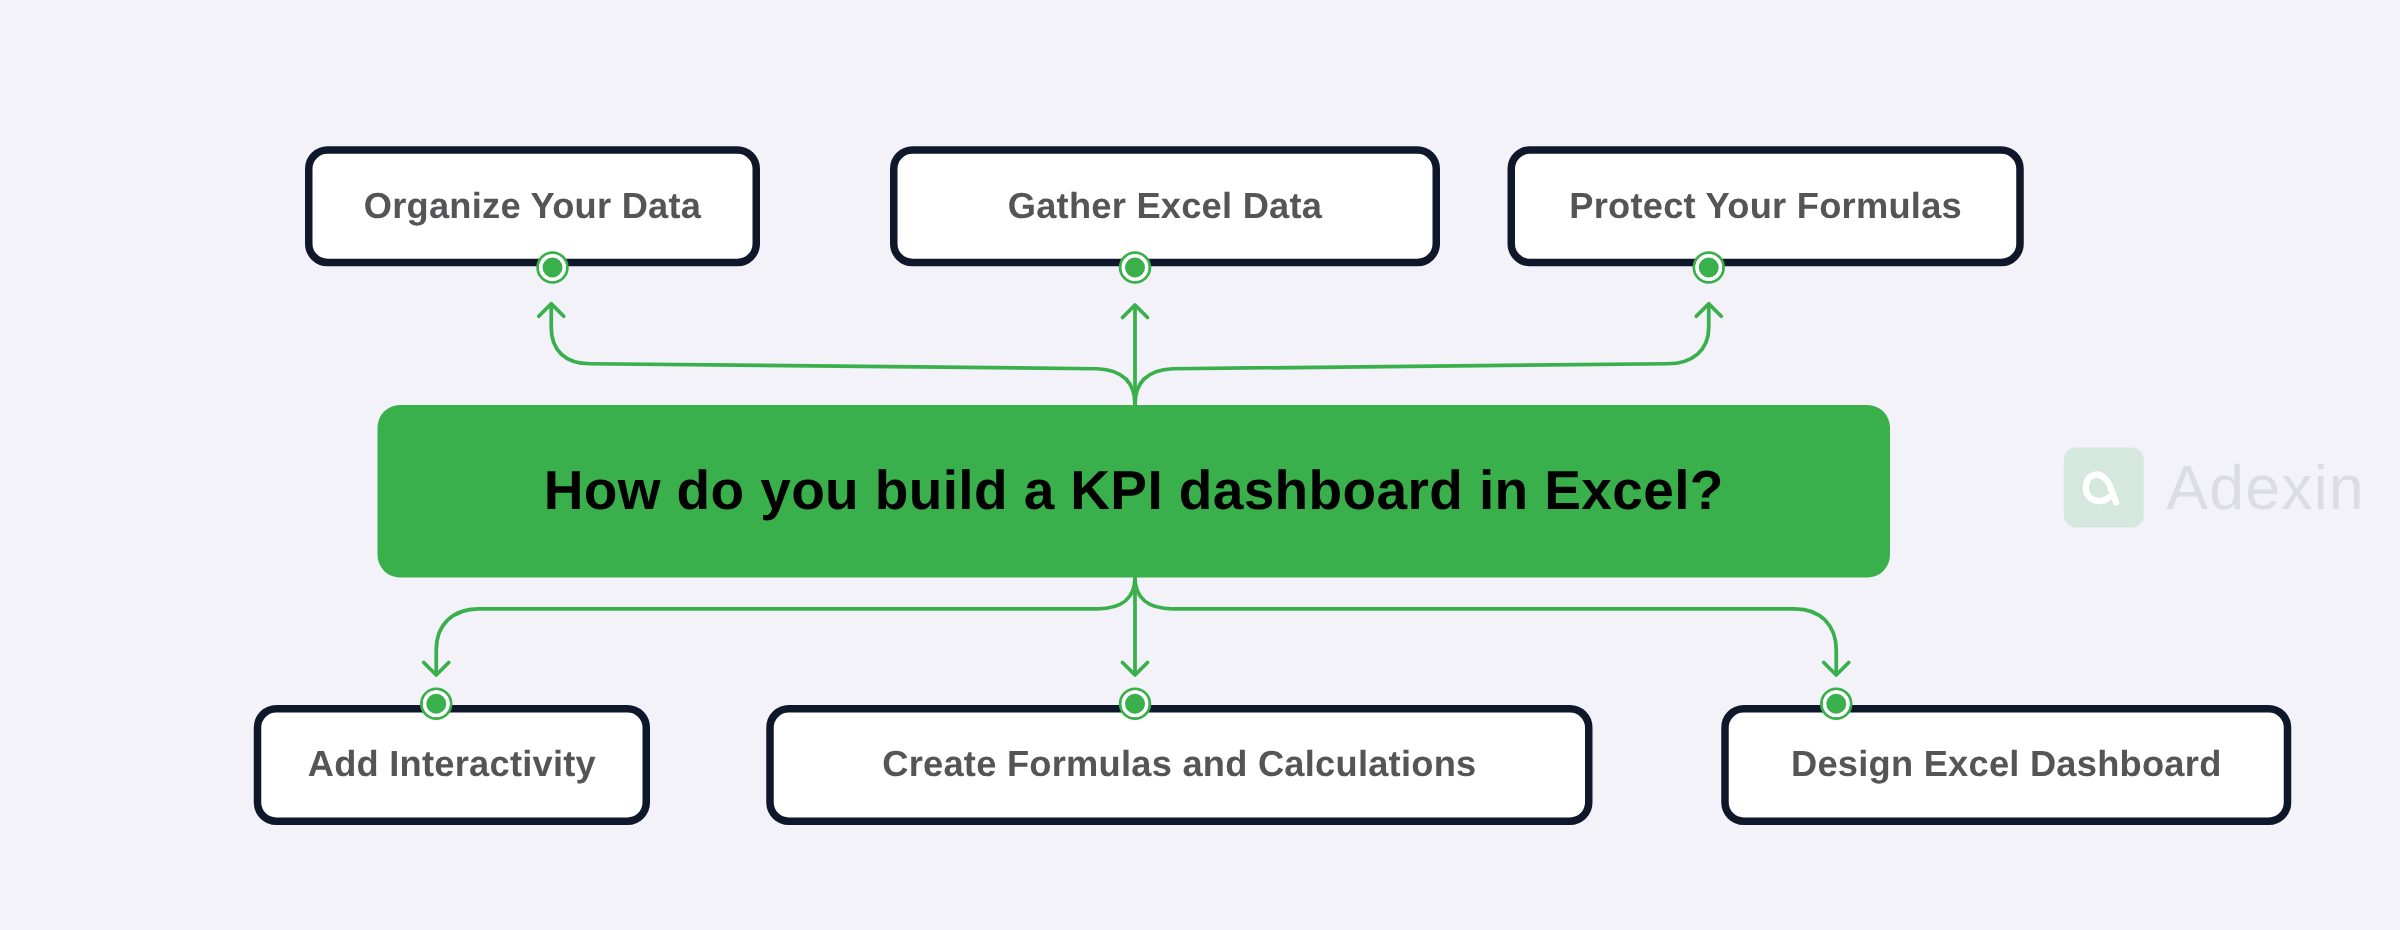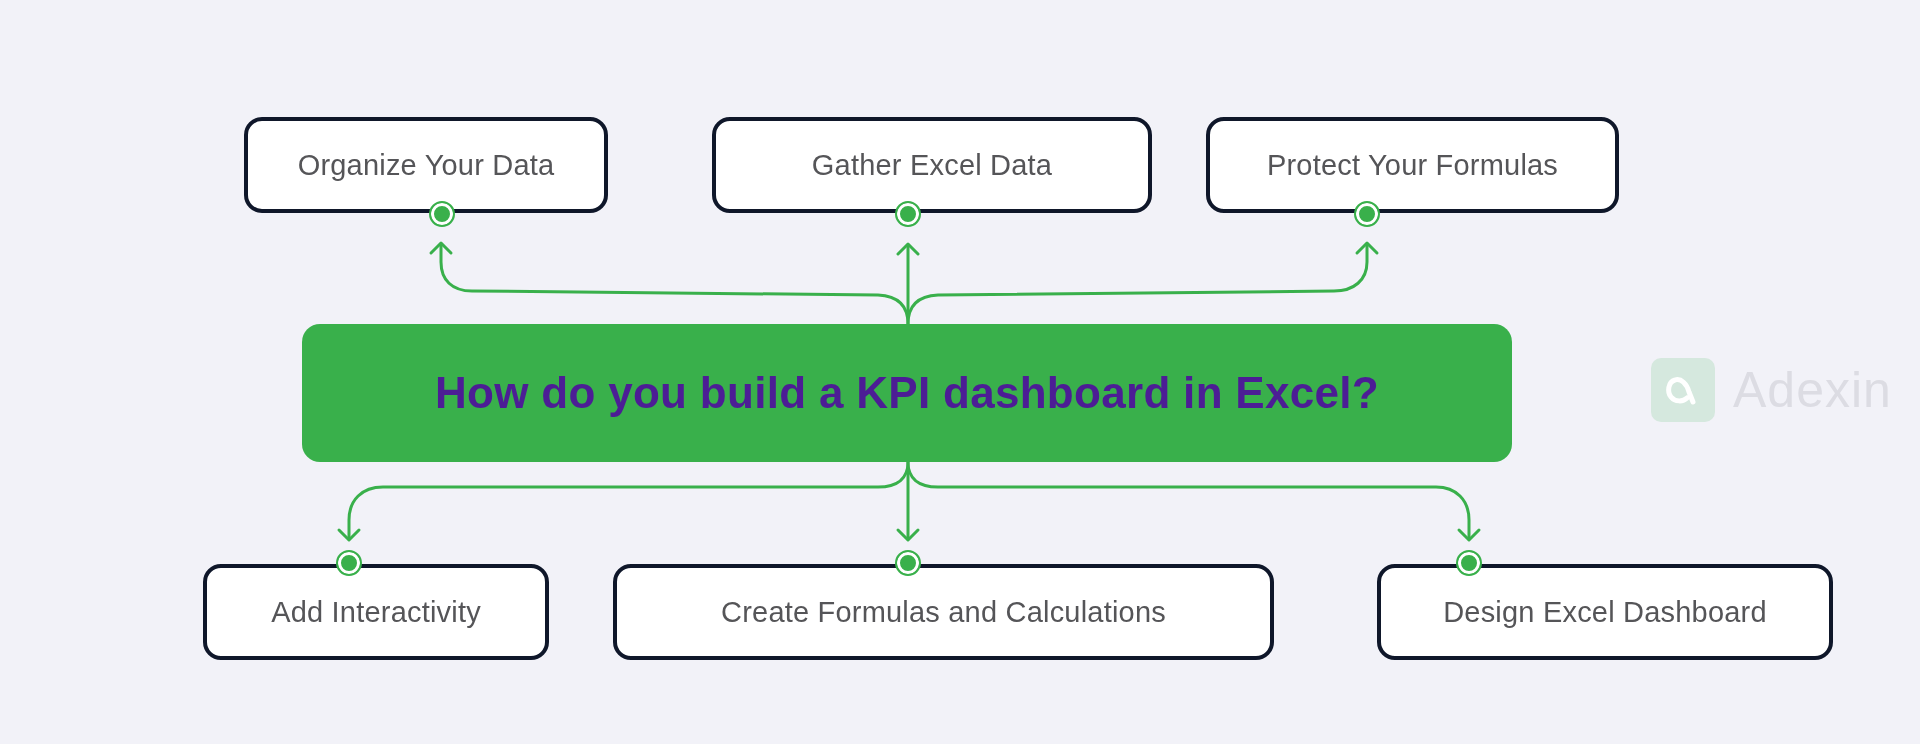--- a/index.html
+++ b/index.html
@@ -4,35 +4,35 @@
 <style>
   html, body { margin:0; padding:0; }
   body {
     width:1920px; height:744px; position:relative; overflow:hidden;
     background:#f2f2f8;
     font-family:"Liberation Sans", "DejaVu Sans", sans-serif;
   }
   #links { position:absolute; left:0; top:0; width:1920px; height:744px; }
   .step {
     position:absolute; box-sizing:border-box;
-    background:#ffffff; border:4px solid #0f172a; border-radius:18px;
+    background:#ffffff; border:6px solid #0f172a; border-radius:18px;
     display:flex; align-items:center; justify-content:center;
-    color:#555558; font-size:29px; letter-spacing:0.2px;
+    color:#555558; font-size:29px; letter-spacing:0.2px;font-weight:bold;
   }
   .step .label { white-space:nowrap; }
   .dot {
     position:absolute; width:26px; height:26px; box-sizing:border-box;
     border-radius:50%; background:#39b04b; border:2px solid #39b04b;
     box-shadow: inset 0 0 0 3px #ffffff;
   }
   .main {
     position:absolute; left:302px; top:324px; width:1210px; height:138px;
     background:#39b04b; border-radius:18px;
     display:flex; align-items:center; justify-content:center;
-    color:#4c1d95; font-weight:bold; font-size:44px; letter-spacing:0.3px;
+    color:#000000; font-weight:bold; font-size:44px; letter-spacing:0.3px;
   }
   .logo { position:absolute; left:1651px; top:358px; height:64px; display:flex; align-items:center; }
   .logo-mark {
     width:64px; height:64px; border-radius:10px; background:#d5e8de;
     display:flex; align-items:center; justify-content:center;
   }
   .logo-text { margin-left:18px; font-size:50px; color:#dcdce3; letter-spacing:1px; }
 </style>
 </head>
 <body>
@@ -72,21 +72,21 @@
 
 <div class="step" style="left:1206px; top:117px; width:413px; height:96px;">
   <span class="label">Protect Your Formulas</span>
 </div>
 <div class="dot" style="left:1354px; top:201px;"></div>
 
 <div class="main">
   <span>How do you build a KPI dashboard in Excel?</span>
 </div>
 
-<div class="step" style="left:203px; top:564px; width:346px; height:96px;">
+<div class="step" style="left:203px; top:564px; width:317px; height:96px;">
   <span class="label">Add Interactivity</span>
 </div>
 <div class="dot" style="left:336px; top:550px;"></div>
 
 <div class="step" style="left:613px; top:564px; width:661px; height:96px;">
   <span class="label">Create Formulas and Calculations</span>
 </div>
 <div class="dot" style="left:895px; top:550px;"></div>
 
 <div class="step" style="left:1377px; top:564px; width:456px; height:96px;">

